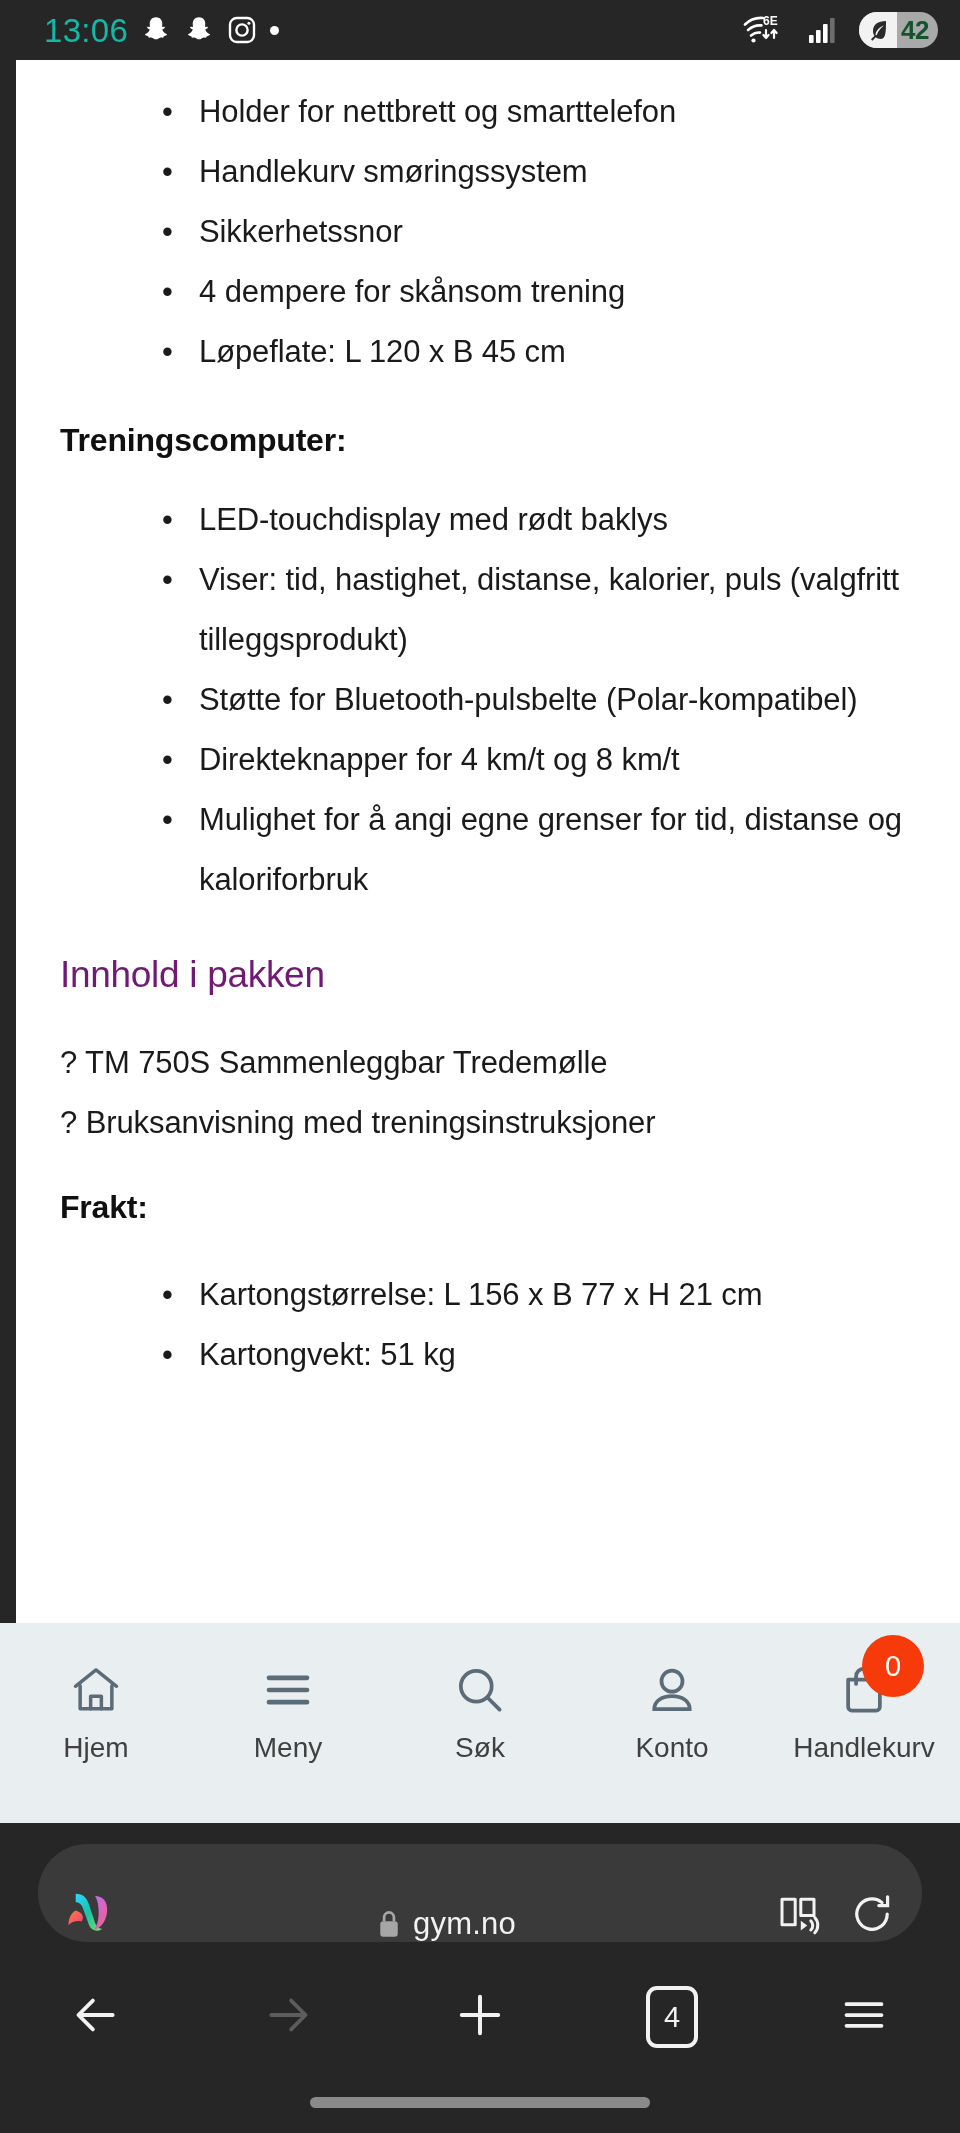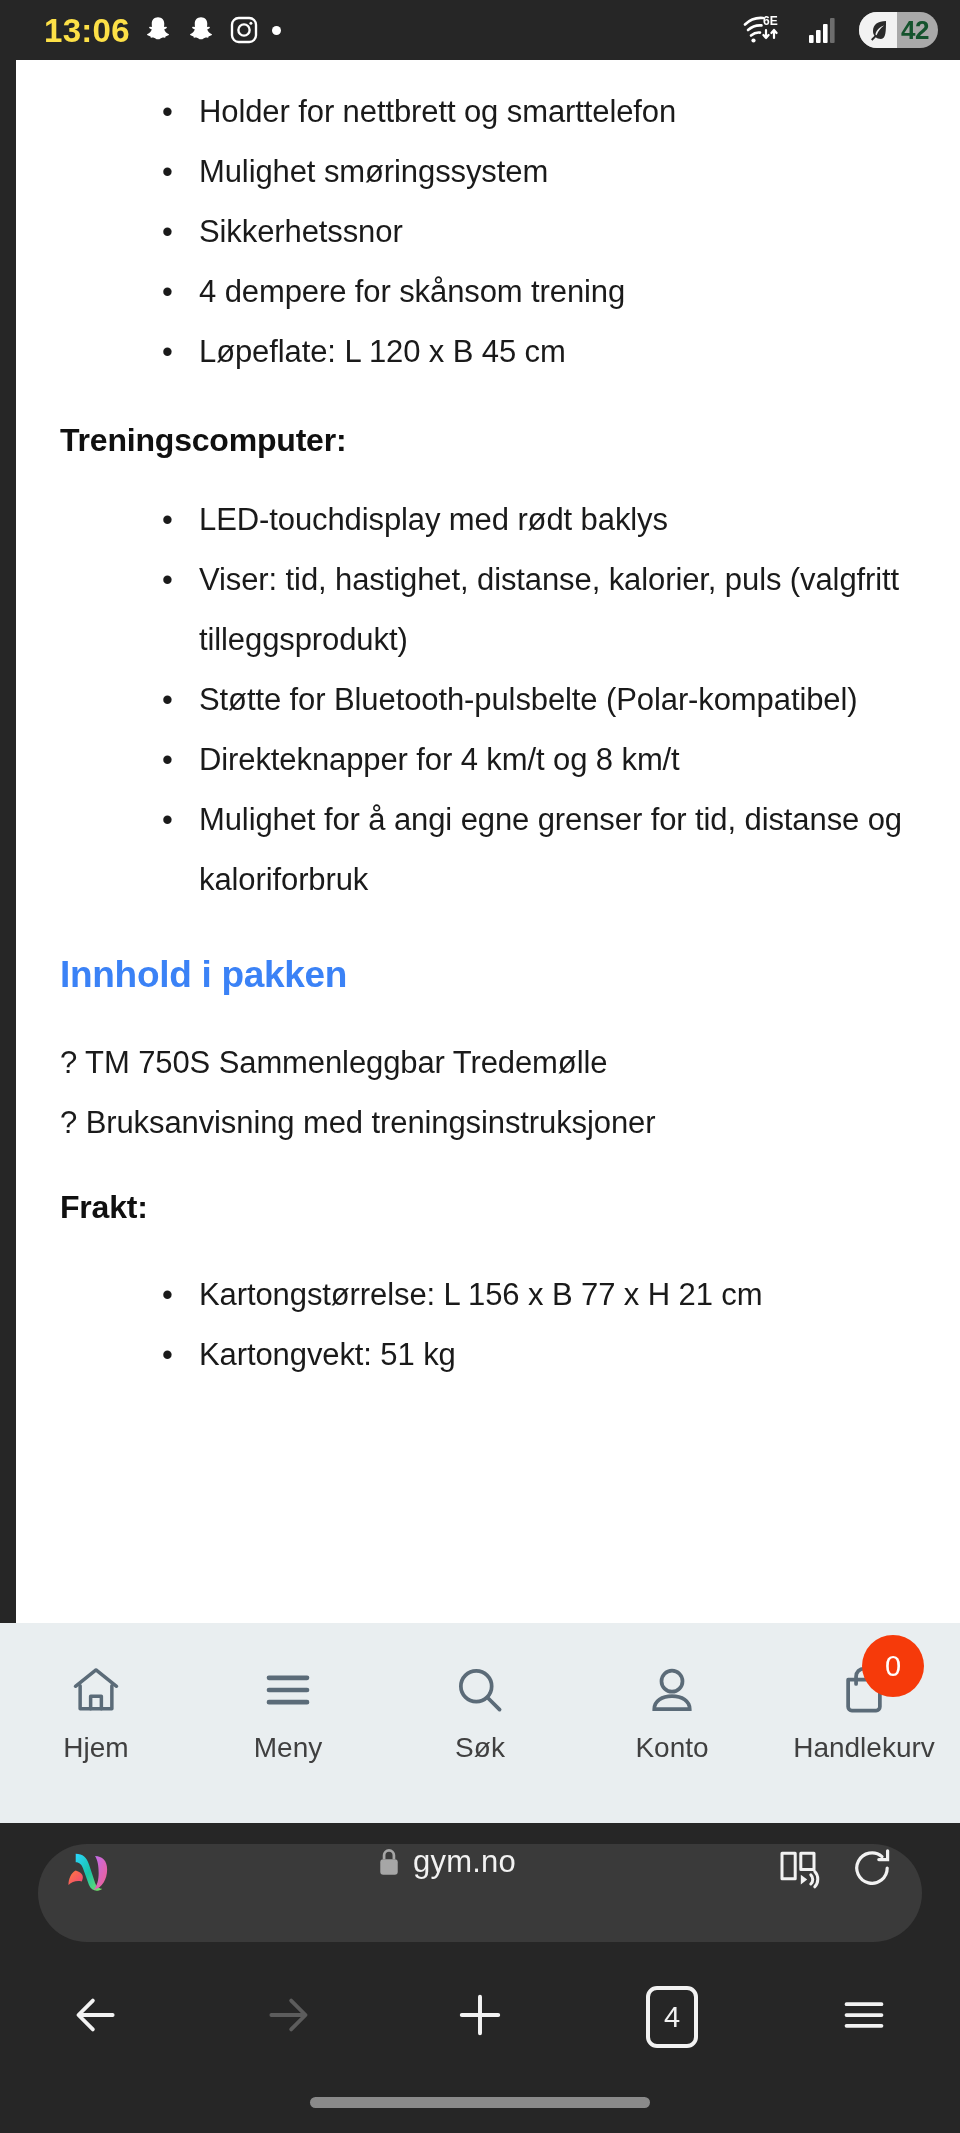--- a/index.html
+++ b/index.html
@@ -11,21 +11,21 @@
   }
   #screen { position:relative; width:960px; height:2133px; background:#262626; }
 
   
   .statusbar {
     position:absolute; top:0; left:0; width:960px; height:60px;
     background:#262626; display:flex; align-items:center;
     padding:0 22px 0 44px;
   }
   .sb-left { display:flex; align-items:center; gap:13px; flex:1; }
-  .sb-time { color:#fde047; font-size:33px; font-weight:bold; letter-spacing:0.3px; line-height:1; }
+  .sb-time { color:#14b8a6; font-size:33px; font-weight:normal; letter-spacing:0.3px; line-height:1; }
   .sb-right { display:flex; align-items:center; gap:20px; }
   .ghost { display:block; }
   .dot-ind { width:9px; height:9px; border-radius:50%; background:#fff; display:block; }
   .batt {
     display:flex; align-items:center; height:36px; border-radius:18px;
     overflow:hidden; background:#a9a9a9;
   }
   .batt-leaf {
     background:#f2f2f2; height:36px; width:38px;
     display:flex; align-items:center; justify-content:center;
@@ -59,21 +59,21 @@
     font-size:31px;
     line-height:60px;
   }
 
   h3.sechead {
     font-size:32px; font-weight:bold; color:#101010;
     margin:0; padding-left:16px; line-height:1;
     letter-spacing:-0.2px;
   }
   h2.bighead {
-    font-size:37px; font-weight:bold; color:#3b82f6;
+    font-size:37px; font-weight:normal; color:#701a75;
     margin:0; padding-left:16px; line-height:1;
     letter-spacing:-0.3px;
   }
   p.plain {
     font-size:31px; color:#1a1a1a; line-height:60px;
     padding-left:16px; letter-spacing:-0.1px;
   }
 
   .sp-1 { height:22px; }
   .sp-2 { height:42px; }
@@ -110,21 +110,21 @@
   }
 
   
   .urlrow {
     position:absolute; top:1823px; left:0; width:960px; height:140px;
     background:#262626; display:flex; align-items:center;
     justify-content:center;
   }
   .urlbar {
     width:884px; height:98px; border-radius:49px; background:#3a3a3a;
-    display:flex; align-items:flex-start; padding:0 26px 0 22px;
+    display:flex; align-items:flex-end; padding:0 26px 0 22px;
   }
   .copilot { width:58px; height:58px; flex:0 0 58px; }
   .url-center {
     flex:1; display:flex; align-items:center; justify-content:center; gap:11px;
   }
   .url-text { color:#f2f2f2; font-size:31px; letter-spacing:0.2px; }
   .url-actions { display:flex; align-items:center; gap:26px; flex:0 0 auto; }
 
   
   .toolbar {
@@ -193,21 +193,21 @@
       </div>
     </div>
   </div>
 
   <div class="page">
     <div class="page-inner">
 
       <div class="sp-1"></div>
       <ul class="blist">
         <li>Holder for nettbrett og smarttelefon</li>
-        <li>Mulighet smøringssystem</li>
+        <li>Handlekurv smøringssystem</li>
         <li>Sikkerhetssnor</li>
         <li>4 dempere for skånsom trening</li>
         <li>Løpeflate: L 120 x B 45 cm</li>
       </ul>
 
       <div class="sp-2"></div>
       <h3 class="sechead">Treningscomputer:</h3>
 
       <div class="sp-3"></div>
       <ul class="blist">

